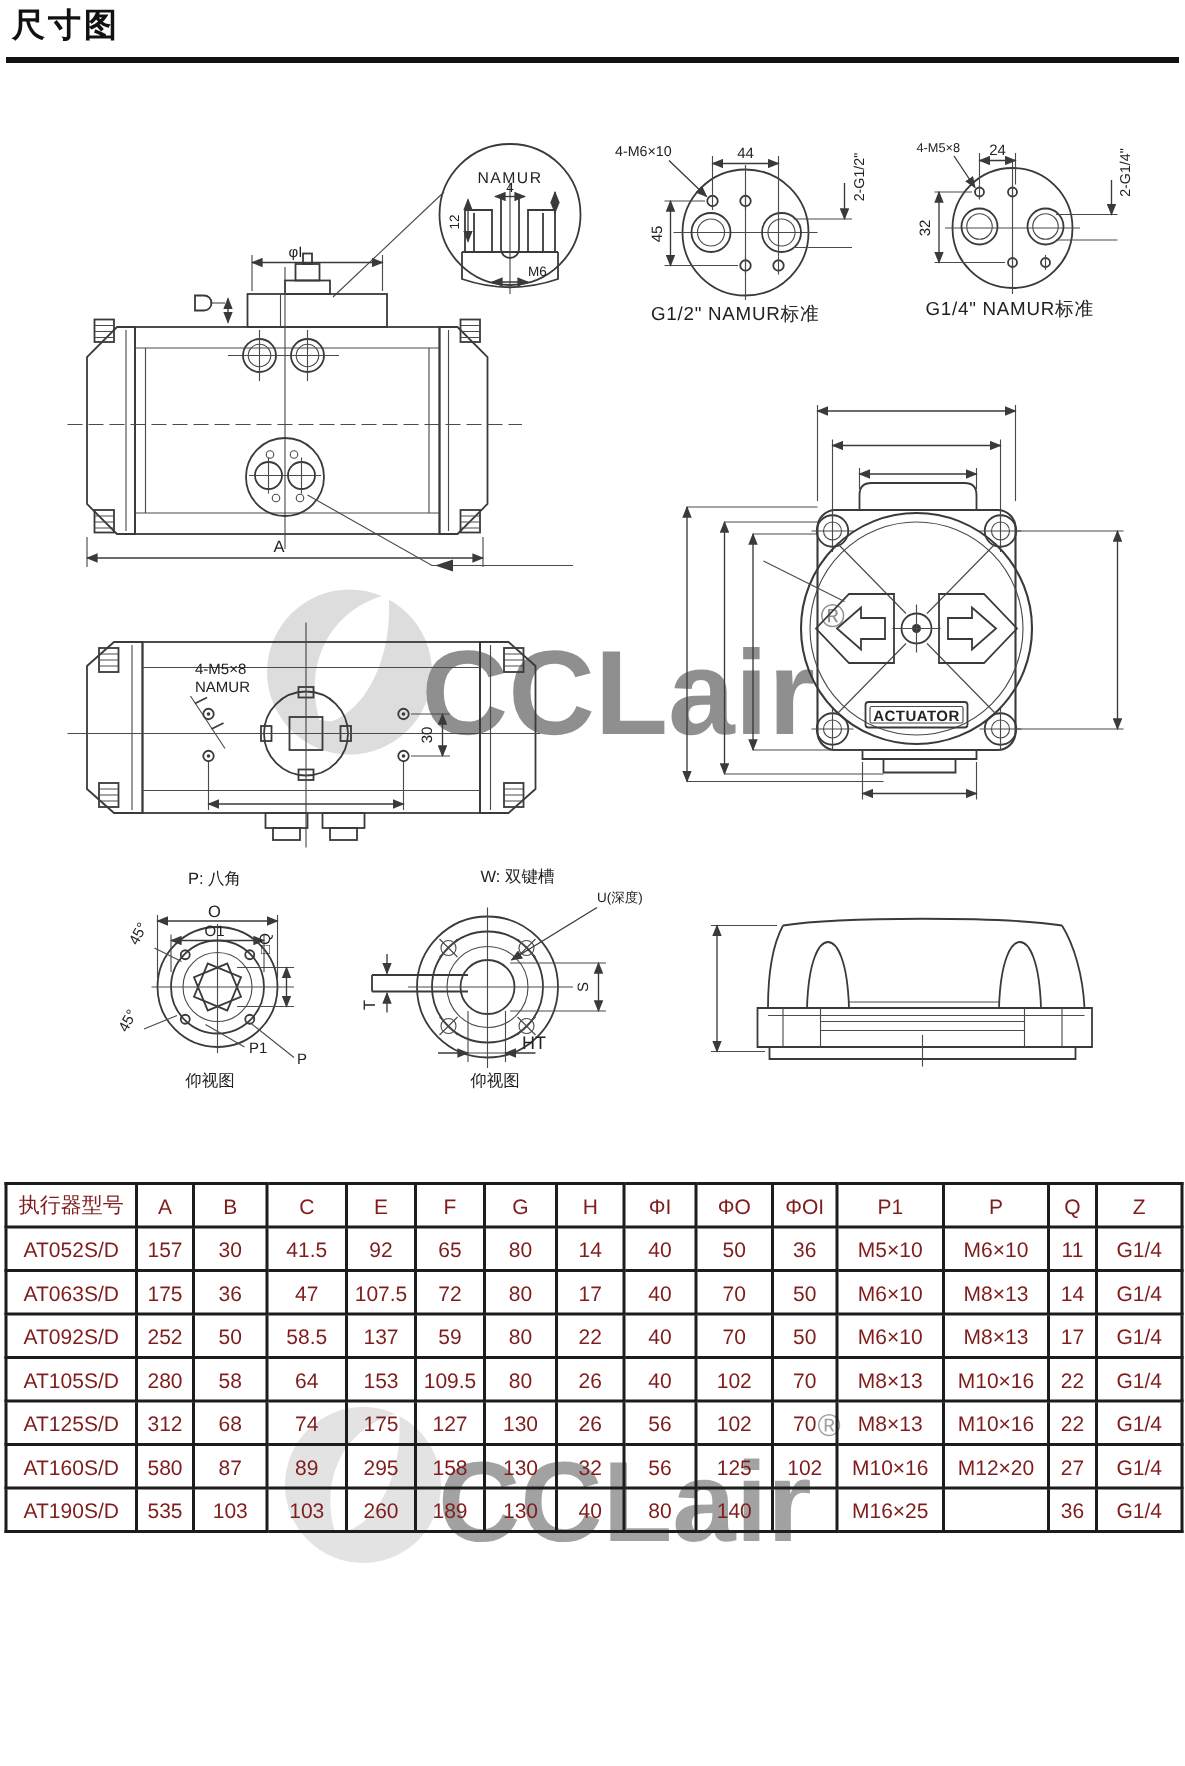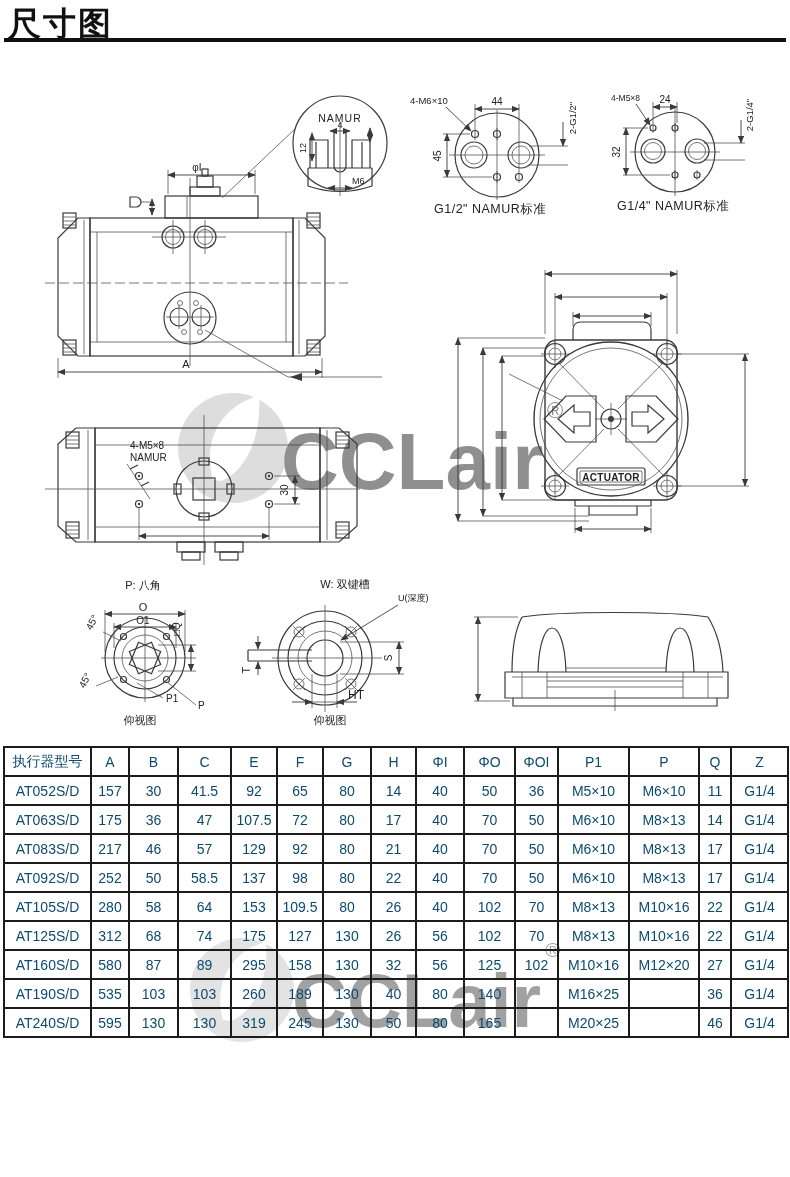--- a/index.html
+++ b/index.html
@@ -1,28 +1,28 @@
 <!DOCTYPE html>
 <html><head>
 <meta charset="utf-8">
 <style>
   html,body{margin:0;padding:0;background:#fff;}
   .page{position:relative;width:790px;height:1177px;background:#fff;overflow:hidden;
         font-family:"Liberation Sans","DejaVu Sans",sans-serif;color:#111;}
-  .title{position:absolute;left:8px;top:2px;font-size:33px;font-weight:bold;letter-spacing:2px;z-index:3;}
+  .title{position:absolute;left:8px;top:2px;font-size:22px;font-weight:bold;letter-spacing:2px;z-index:3;}
   .title-rule{position:absolute;left:4px;top:38px;width:782px;height:4px;background:#111;z-index:3;}
   svg.drawings{position:absolute;left:0;top:0;z-index:1;}
   svg.wm2{position:absolute;left:0;top:905px;z-index:0;}
   svg text{fill:#222;font-family:"Liberation Sans","DejaVu Sans",sans-serif;}
   .ln{stroke:#3a3a3a;stroke-width:1.2;fill:none;}
   .tk{stroke:#3a3a3a;stroke-width:1.4;fill:none;}
   .tn{stroke:#4a4a4a;stroke-width:0.75;fill:none;}
   .dim{stroke:#3a3a3a;stroke-width:0.9;fill:none;}
-  table.spec{position:absolute;left:3px;top:746px;z-index:2;border-collapse:collapse;table-layout:fixed;
-             background:transparent;font-size:14px;color:#0c4a6e;}
+  table.spec{position:absolute;left:3px;top:788px;z-index:2;border-collapse:collapse;table-layout:fixed;
+             background:transparent;font-size:14px;color:#7f1d1d;}
   table.spec th,table.spec td{border:2px solid #1c1c1c;text-align:center;vertical-align:middle;
              height:27px;padding:0 1px;overflow:hidden;white-space:nowrap;background:transparent;font-weight:normal;}
   table.spec th{font-size:14px;}
 </style>
 </head>
 <body>
 
 <div class="page">
 
   <div class="title">尺寸图</div>
@@ -426,43 +426,26 @@
           <td>17</td>
           <td>40</td>
           <td>70</td>
           <td>50</td>
           <td>M6×10</td>
           <td>M8×13</td>
           <td>14</td>
           <td>G1/4</td>
         </tr>
         <tr>
-          <td>AT083S/D</td>
-          <td>217</td>
-          <td>46</td>
-          <td>57</td>
-          <td>129</td>
-          <td>92</td>
-          <td>80</td>
-          <td>21</td>
-          <td>40</td>
-          <td>70</td>
-          <td>50</td>
-          <td>M6×10</td>
-          <td>M8×13</td>
-          <td>17</td>
-          <td>G1/4</td>
-        </tr>
-        <tr>
           <td>AT092S/D</td>
           <td>252</td>
           <td>50</td>
           <td>58.5</td>
           <td>137</td>
-          <td>98</td>
+          <td>59</td>
           <td>80</td>
           <td>22</td>
           <td>40</td>
           <td>70</td>
           <td>50</td>
           <td>M6×10</td>
           <td>M8×13</td>
           <td>17</td>
           <td>G1/4</td>
         </tr>
@@ -527,33 +510,16 @@
           <td>130</td>
           <td>40</td>
           <td>80</td>
           <td>140</td>
           <td></td>
           <td>M16×25</td>
           <td></td>
           <td>36</td>
           <td>G1/4</td>
         </tr>
-        <tr>
-          <td>AT240S/D</td>
-          <td>595</td>
-          <td>130</td>
-          <td>130</td>
-          <td>319</td>
-          <td>245</td>
-          <td>130</td>
-          <td>50</td>
-          <td>80</td>
-          <td>165</td>
-          <td></td>
-          <td>M20×25</td>
-          <td></td>
-          <td>46</td>
-          <td>G1/4</td>
-        </tr>
       </tbody>
   </table>
 
 </div>
 
 </body></html>

